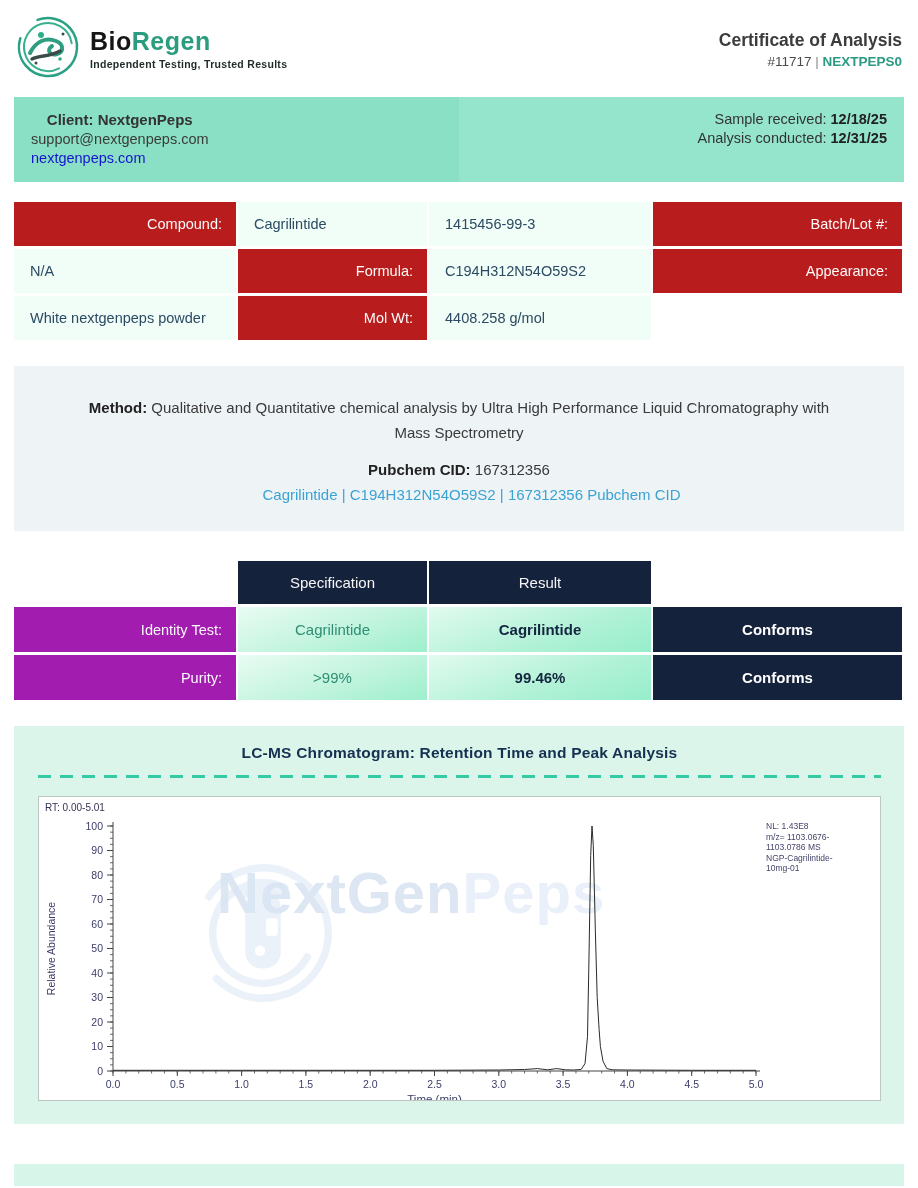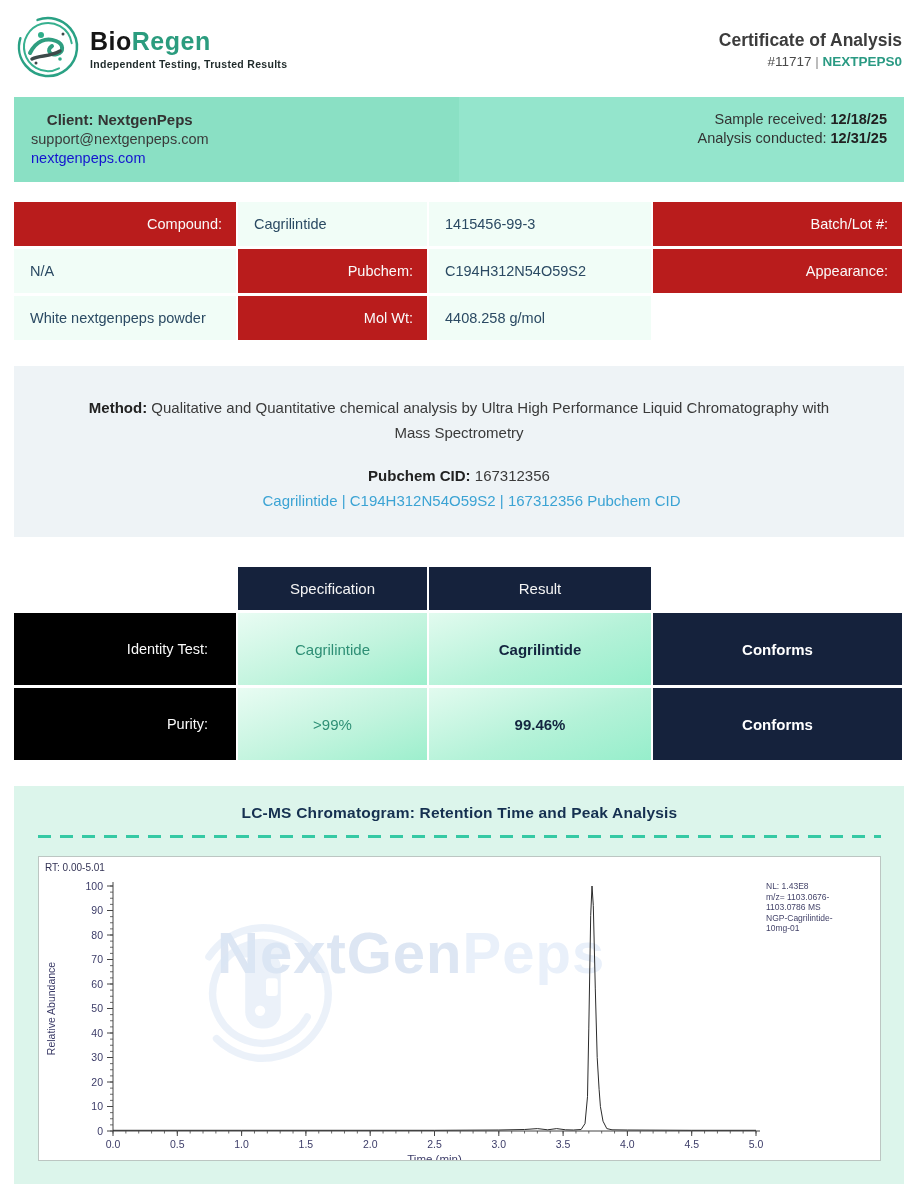--- a/index.html
+++ b/index.html
@@ -36,31 +36,31 @@
   .cell { font-size:14.5px; }
   .cell-label { background:#b91c1c; color:#fafafa; display:flex; align-items:center;
     justify-content:flex-end; padding:13px 14px; text-align:right; }
   .cell-value { background:#f1fdf7; color:#2b4a63; display:flex; align-items:center;
     padding:13px 16px; line-height:1.25; }
 
   
   .method { margin-top:26px; background:#eef3f6; text-align:center; padding:30px 70px 24px 70px;
     font-size:15px; color:#3a3a3a; line-height:1.65; }
   .method b { color:#222; }
-  .method .pubchem-line { margin-top:18px; }
+  .method .pubchem-line { margin-top:12px; }
   .method a { color:#3ba3d4; text-decoration:none;margin-left:25px; }
 
   
   .results-grid { margin-top:30px; display:grid; grid-template-columns:222px 189px 222px 249px;
     column-gap:2px; row-gap:3px; }
   .r-blank { background:transparent; }
   .r-head { background:#15223c; color:#f5f5f5; display:flex; align-items:center; justify-content:center;
     font-size:15px; padding:13px 6px; }
-  .r-label { background:#000000; color:#fafafa; display:flex; align-items:center; justify-content:flex-end;
-    padding:28px; font-size:14.5px; }
+  .r-label { background:#a21caf; color:#fafafa; display:flex; align-items:center; justify-content:flex-end;
+    padding:14px; font-size:14.5px; }
   .r-spec { background:linear-gradient(160deg,#e9fcf3 0%,#c2f4de 55%,#9defcd 100%);
     color:#2e8f75; display:flex; align-items:center; justify-content:center; font-size:15px; padding:14px 6px; }
   .r-result { background:linear-gradient(160deg,#e2fbef 0%,#b4f2d8 55%,#96eecb 100%);
     color:#13253f; font-weight:bold; display:flex; align-items:center; justify-content:center; font-size:15px; padding:14px 6px; }
   .r-status { background:#15223c; color:#ffffff; font-weight:bold; display:flex; align-items:center;
     justify-content:center; font-size:15px; padding:14px 6px; }
 
   
   .chrom { margin-top:26px; background:#dcf5eb; padding:18px 23px 23px 24px; }
   .chrom-title { text-align:center; font-weight:bold; font-size:15.5px; color:#153050; letter-spacing:.2px; }
@@ -136,21 +136,21 @@
     </div>
   </div>
 
   <div class="info-grid">
     <div class="cell cell-label">Compound:</div>
     <div class="cell cell-value">Cagrilintide</div>
     <div class="cell cell-value">1415456-99-3</div>
 
     <div class="cell cell-label">Batch/Lot #:</div>
     <div class="cell cell-value">N/A</div>
-    <div class="cell cell-label">Pubchem:</div>
+    <div class="cell cell-label">Formula:</div>
     <div class="cell cell-value">C194H312N54O59S2</div>
 
     <div class="cell cell-label">Appearance:</div>
     <div class="cell cell-value">White nextgenpeps powder</div>
     <div class="cell cell-label">Mol Wt:</div>
     <div class="cell cell-value">4408.258 g/mol</div>
   </div>
 
   <div class="method">
     <div>

